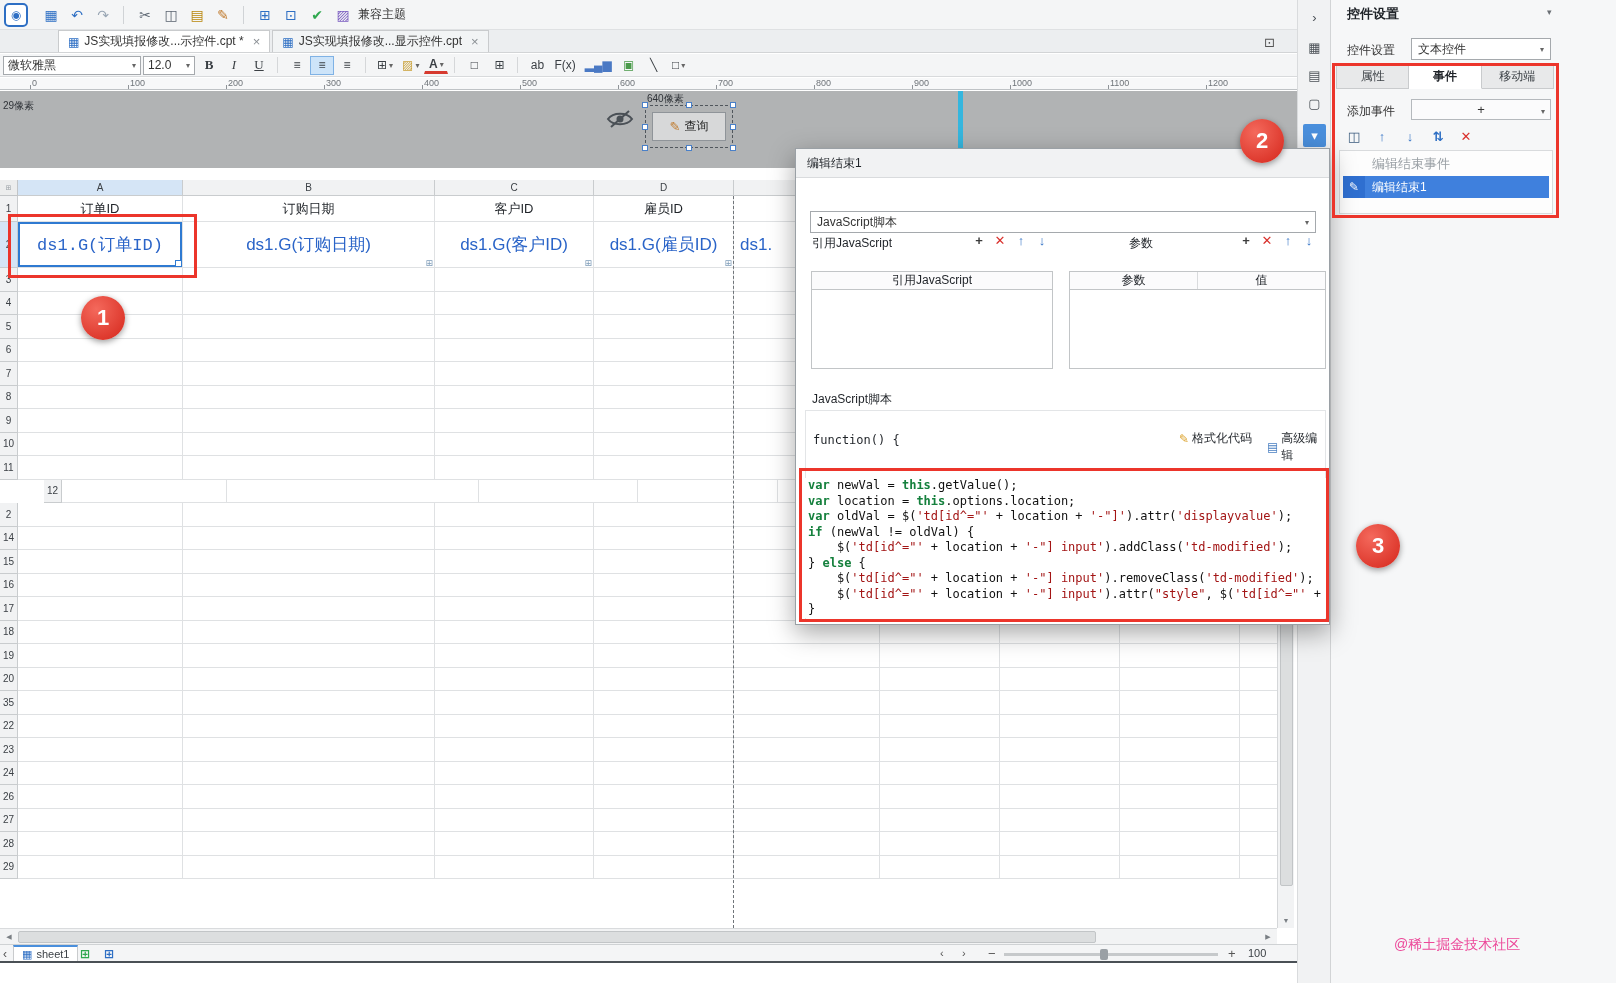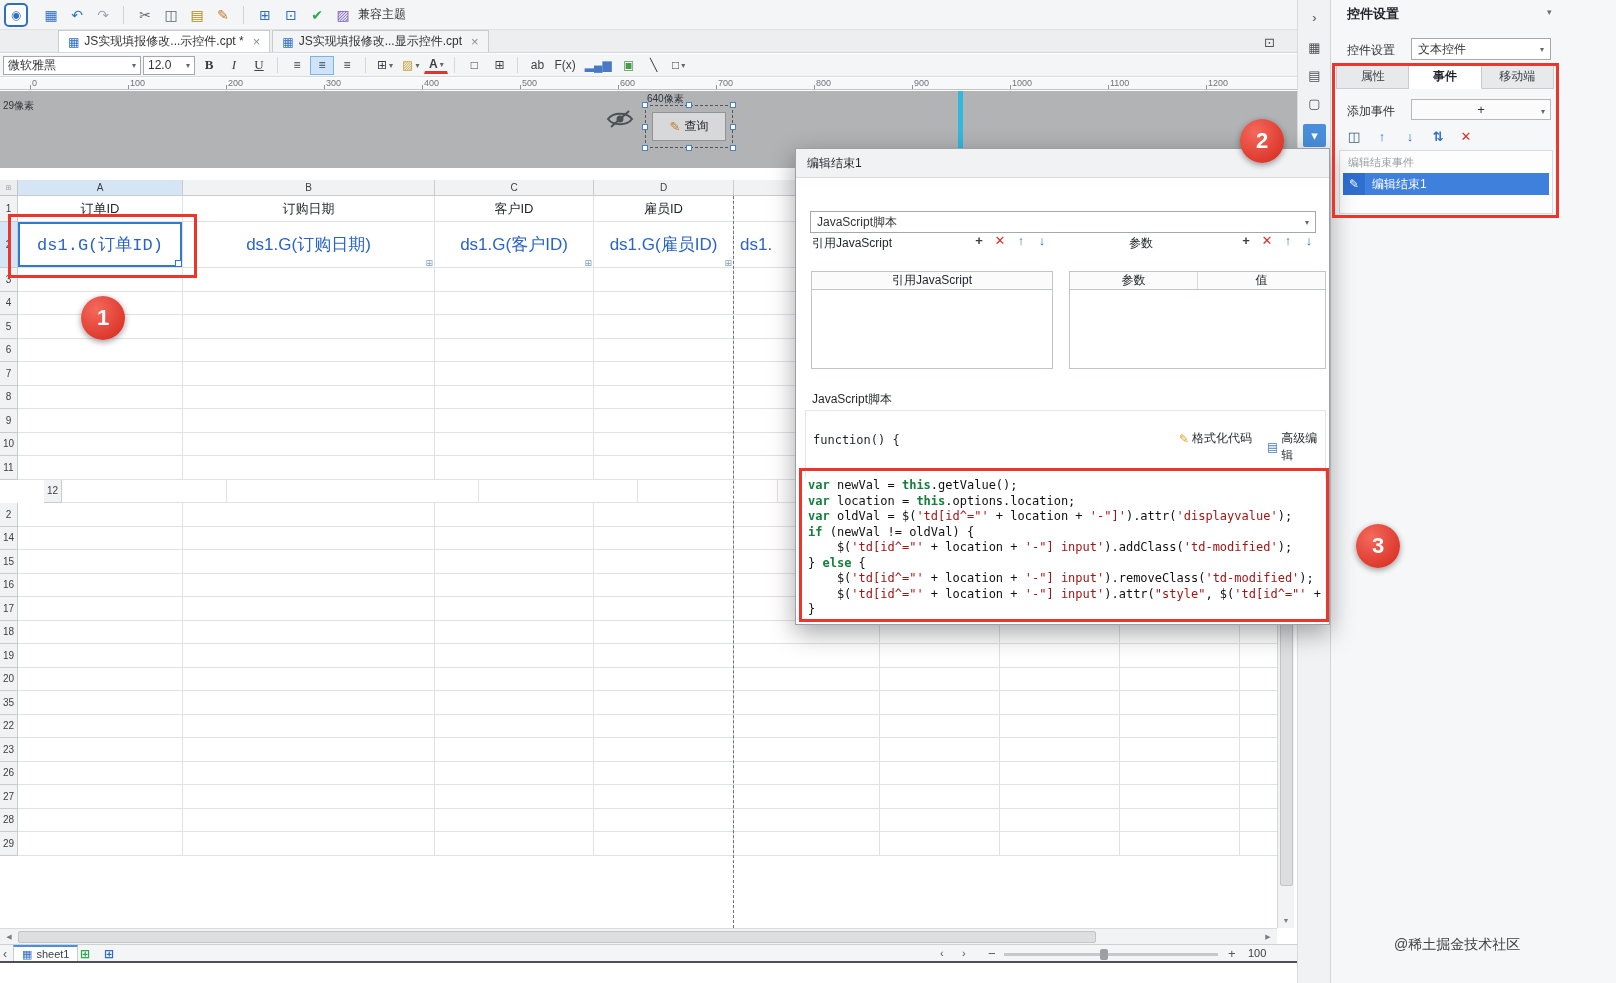--- a/index.html
+++ b/index.html
@@ -144,34 +144,34 @@
   .rp-tabs { position:absolute; left:5px; top:64px; width:218px; height:25px; display:flex; }
   .rp-tab { flex:1; display:flex; align-items:center; justify-content:center; font-size:12px; background:#e8e9ea; border:1px solid #c9cbcd; border-left:none; color:#3c4146; }
   .rp-tab:first-child { border-left:1px solid #c9cbcd; }
   .rp-tab.active { background:#fff; border-bottom-color:#fff; font-weight:bold; color:#1f2328; }
   .rp-add-label { position:absolute; left:16px; top:103px; font-size:12px; }
   .rp-add-btn { position:absolute; left:80px; top:99px; width:140px; height:21px; background:#fbfbfc; border:1px solid #b5b9bd; display:flex; align-items:center; justify-content:center; font-size:13px; }
   .rp-add-btn .caret { position:absolute; right:5px; top:7px; }
   .rp-toolbar { position:absolute; left:14px; top:127px; display:flex; gap:10px; }
   .rp-ti { width:18px; height:18px; display:flex; align-items:center; justify-content:center; font-size:13px; font-weight:bold; }
   .rp-list { position:absolute; left:8px; top:150px; width:214px; height:64px; background:#fdfdfd; border:1px solid #d9dbdd; }
-  .rp-group { font-size:11px; color:#9aa0a5; padding:4px 0 3px 8px; }
+  .rp-group { font-size:13px; color:#9aa0a5; padding:4px 0 3px 8px;margin-left:24px; }
   .rp-item { margin:0 3px; height:22px; background:#3f80dd; display:flex; align-items:center; color:#fff; font-size:12px; gap:7px; }
   .rp-item .iic { width:22px; height:22px; background:#2f6fd0; display:flex; align-items:center; justify-content:center; font-size:12px; flex:none; }
 
   
   .redbox { position:absolute; border:3px solid #ec352b; z-index:60; pointer-events:none; }
   .box1 { left:8px; top:214px; width:189px; height:64px; }
   .box2 { left:1332px; top:63px; width:227px; height:155px; }
   .box3 { left:799px; top:468px; width:530px; height:154px; }
   .stepnum { position:absolute; width:44px; height:44px; border-radius:50%; background:radial-gradient(circle at 35% 30%, #f4695c, #d5261b); color:#fff; font-size:22px; font-weight:bold; display:flex; align-items:center; justify-content:center; z-index:70; box-shadow:0 2px 6px rgba(0,0,0,.4); }
   .n1 { left:81px; top:296px; }
   .n2 { left:1240px; top:119px; }
   .n3 { left:1356px; top:524px; }
-  .watermark { position:absolute; left:1394px; top:936px; font-size:14px; color:#404040; z-index:80; }
+  .watermark { position:absolute; left:1394px; top:936px; font-size:14px; color:#ec4899; z-index:80; }
 </style>
 </head>
 <body>
 
 <div id="app">
 
   <div class="titlebar">
     <div class="logo">
         <span>◉</span>
       </div>
@@ -621,20 +621,32 @@
         <div class="cell" style="width: 252px;"></div>
         <div class="cell" style="width: 159px;"></div>
         <div class="cell" style="width: 140px;"></div>
         <div class="cell" style="width: 146px;"></div>
         <div class="cell" style="width: 120px;"></div>
         <div class="cell" style="width: 120px;"></div>
         <div class="cell" style="width: 120px;"></div>
         <div class="cell" style="width: 120px;"></div>
       </div>
       <div class="srow" style="height: 23.5px;">
+        <div class="rh">24</div>
+        <div class="cell" style="width: 165px;"></div>
+        <div class="cell" style="width: 252px;"></div>
+        <div class="cell" style="width: 159px;"></div>
+        <div class="cell" style="width: 140px;"></div>
+        <div class="cell" style="width: 146px;"></div>
+        <div class="cell" style="width: 120px;"></div>
+        <div class="cell" style="width: 120px;"></div>
+        <div class="cell" style="width: 120px;"></div>
+        <div class="cell" style="width: 120px;"></div>
+      </div>
+      <div class="srow" style="height: 23.5px;">
         <div class="rh">26</div>
         <div class="cell" style="width: 165px;"></div>
         <div class="cell" style="width: 252px;"></div>
         <div class="cell" style="width: 159px;"></div>
         <div class="cell" style="width: 140px;"></div>
         <div class="cell" style="width: 146px;"></div>
         <div class="cell" style="width: 120px;"></div>
         <div class="cell" style="width: 120px;"></div>
         <div class="cell" style="width: 120px;"></div>
         <div class="cell" style="width: 120px;"></div>

